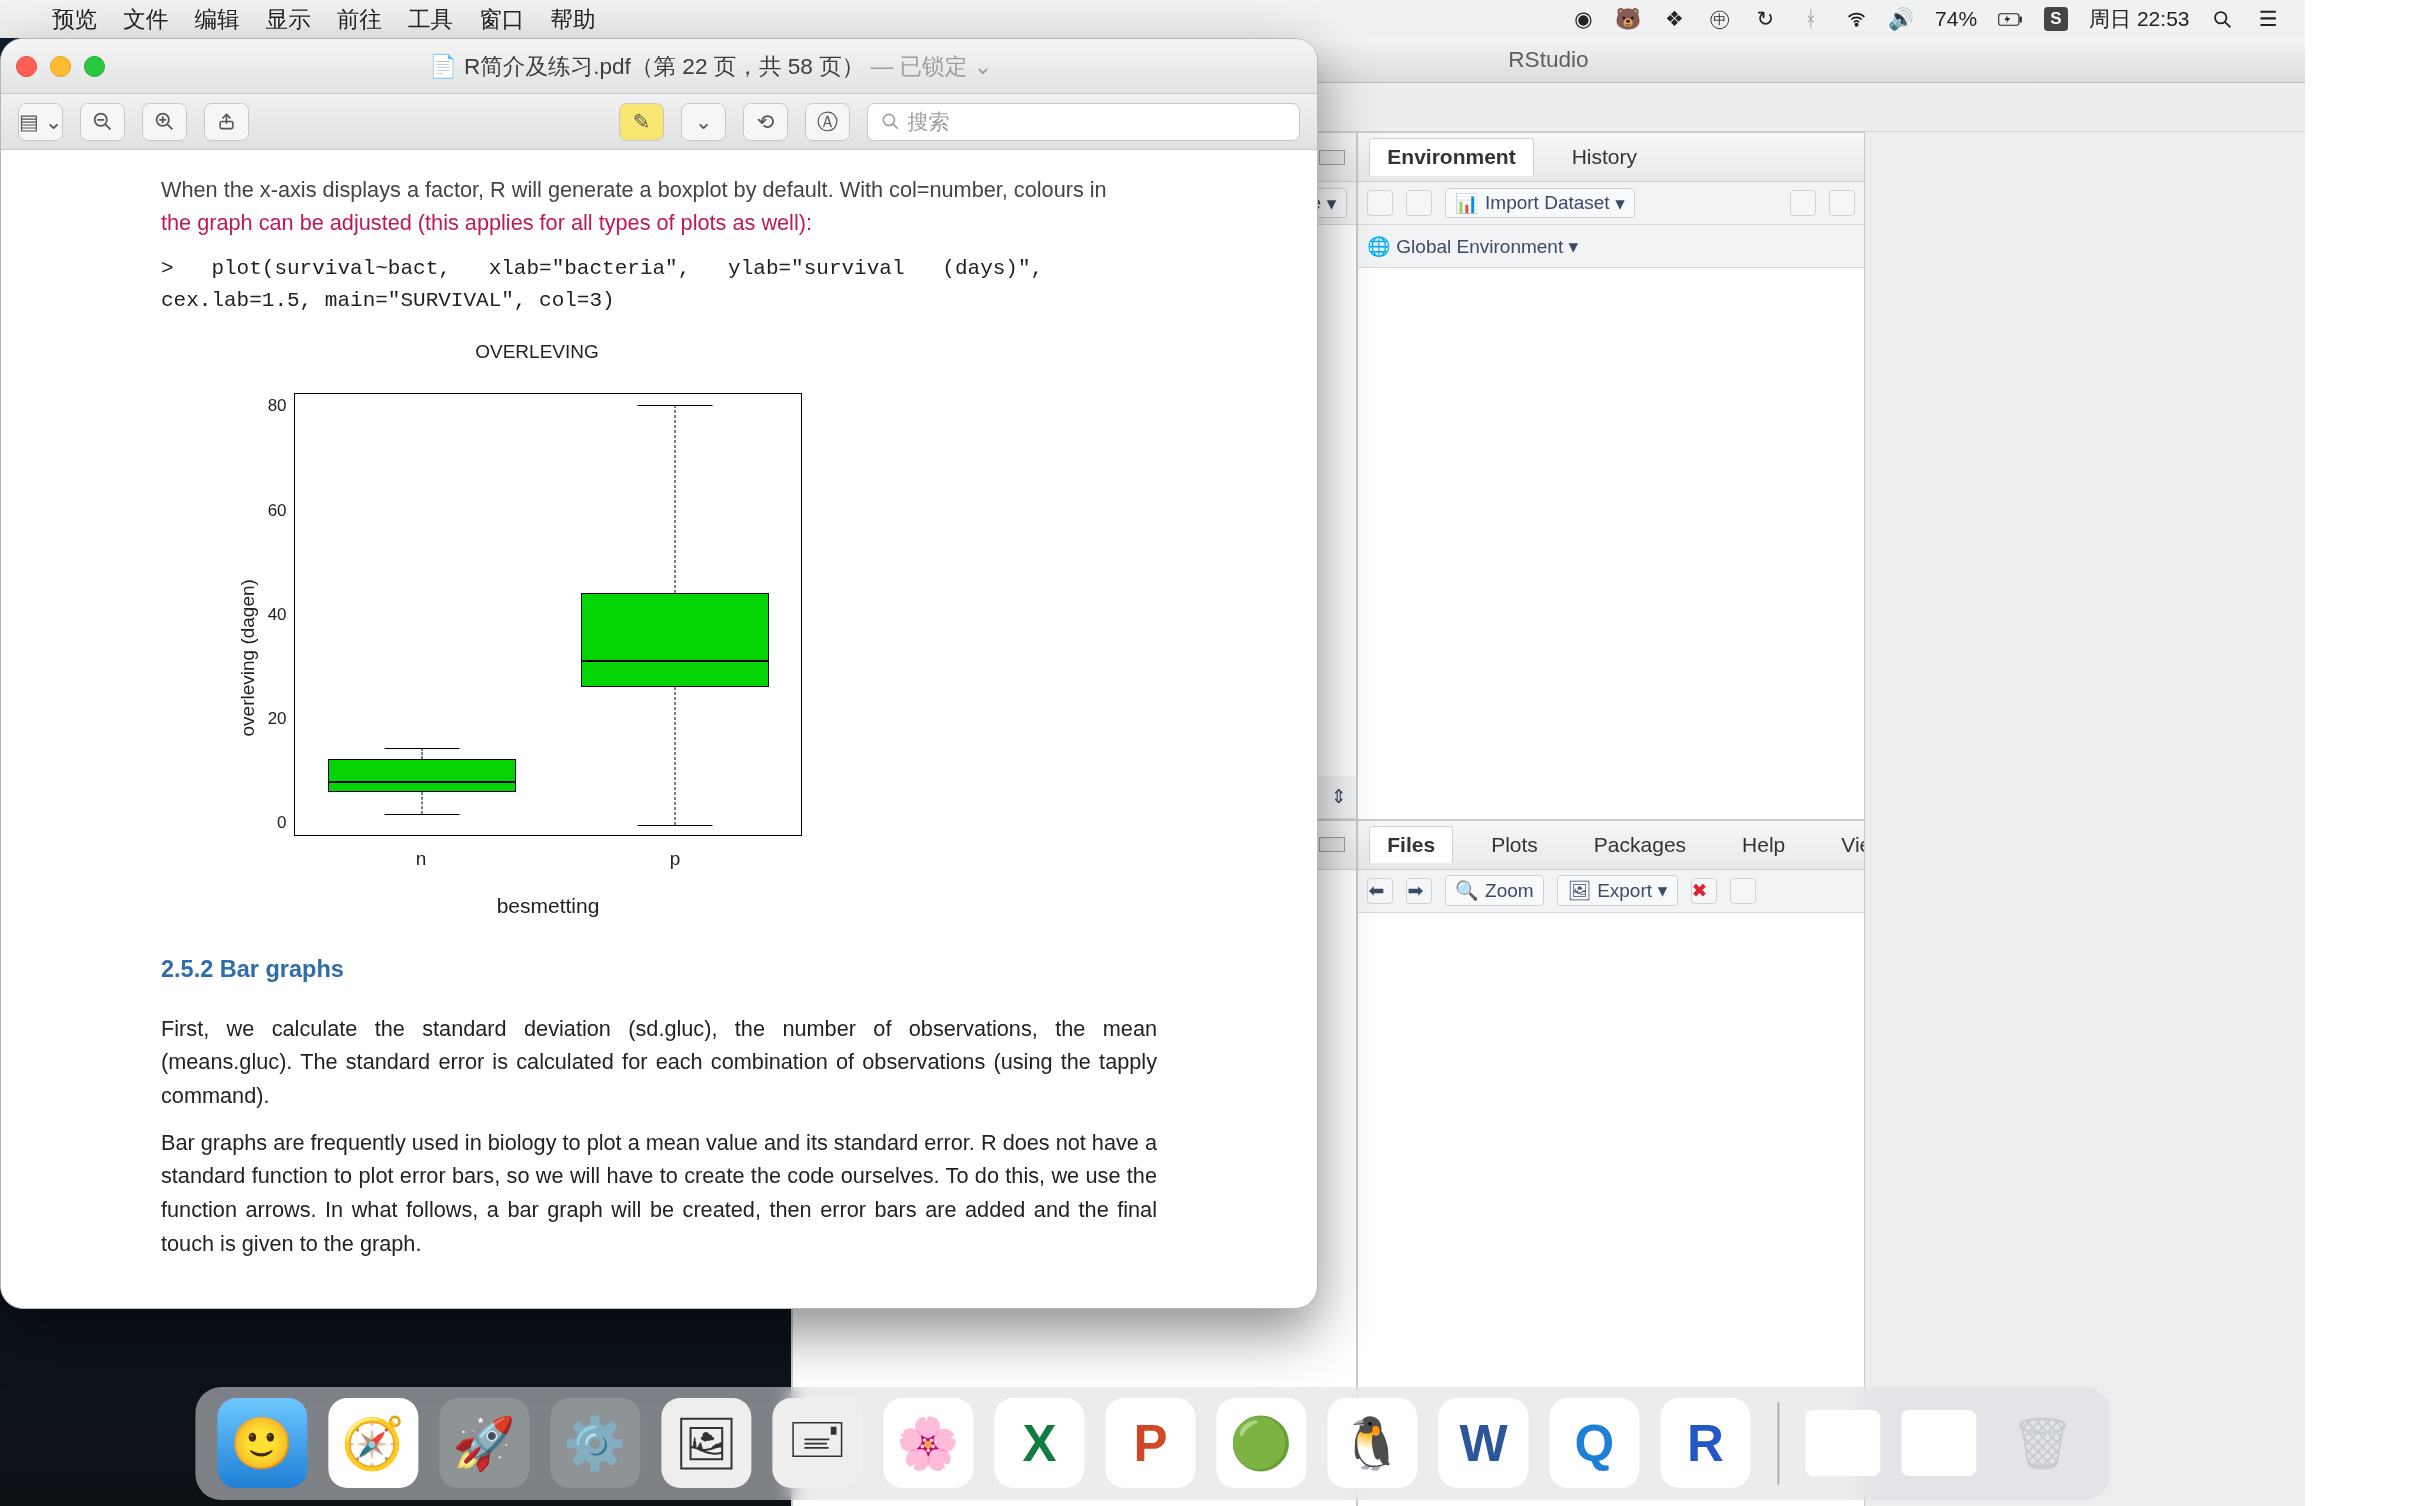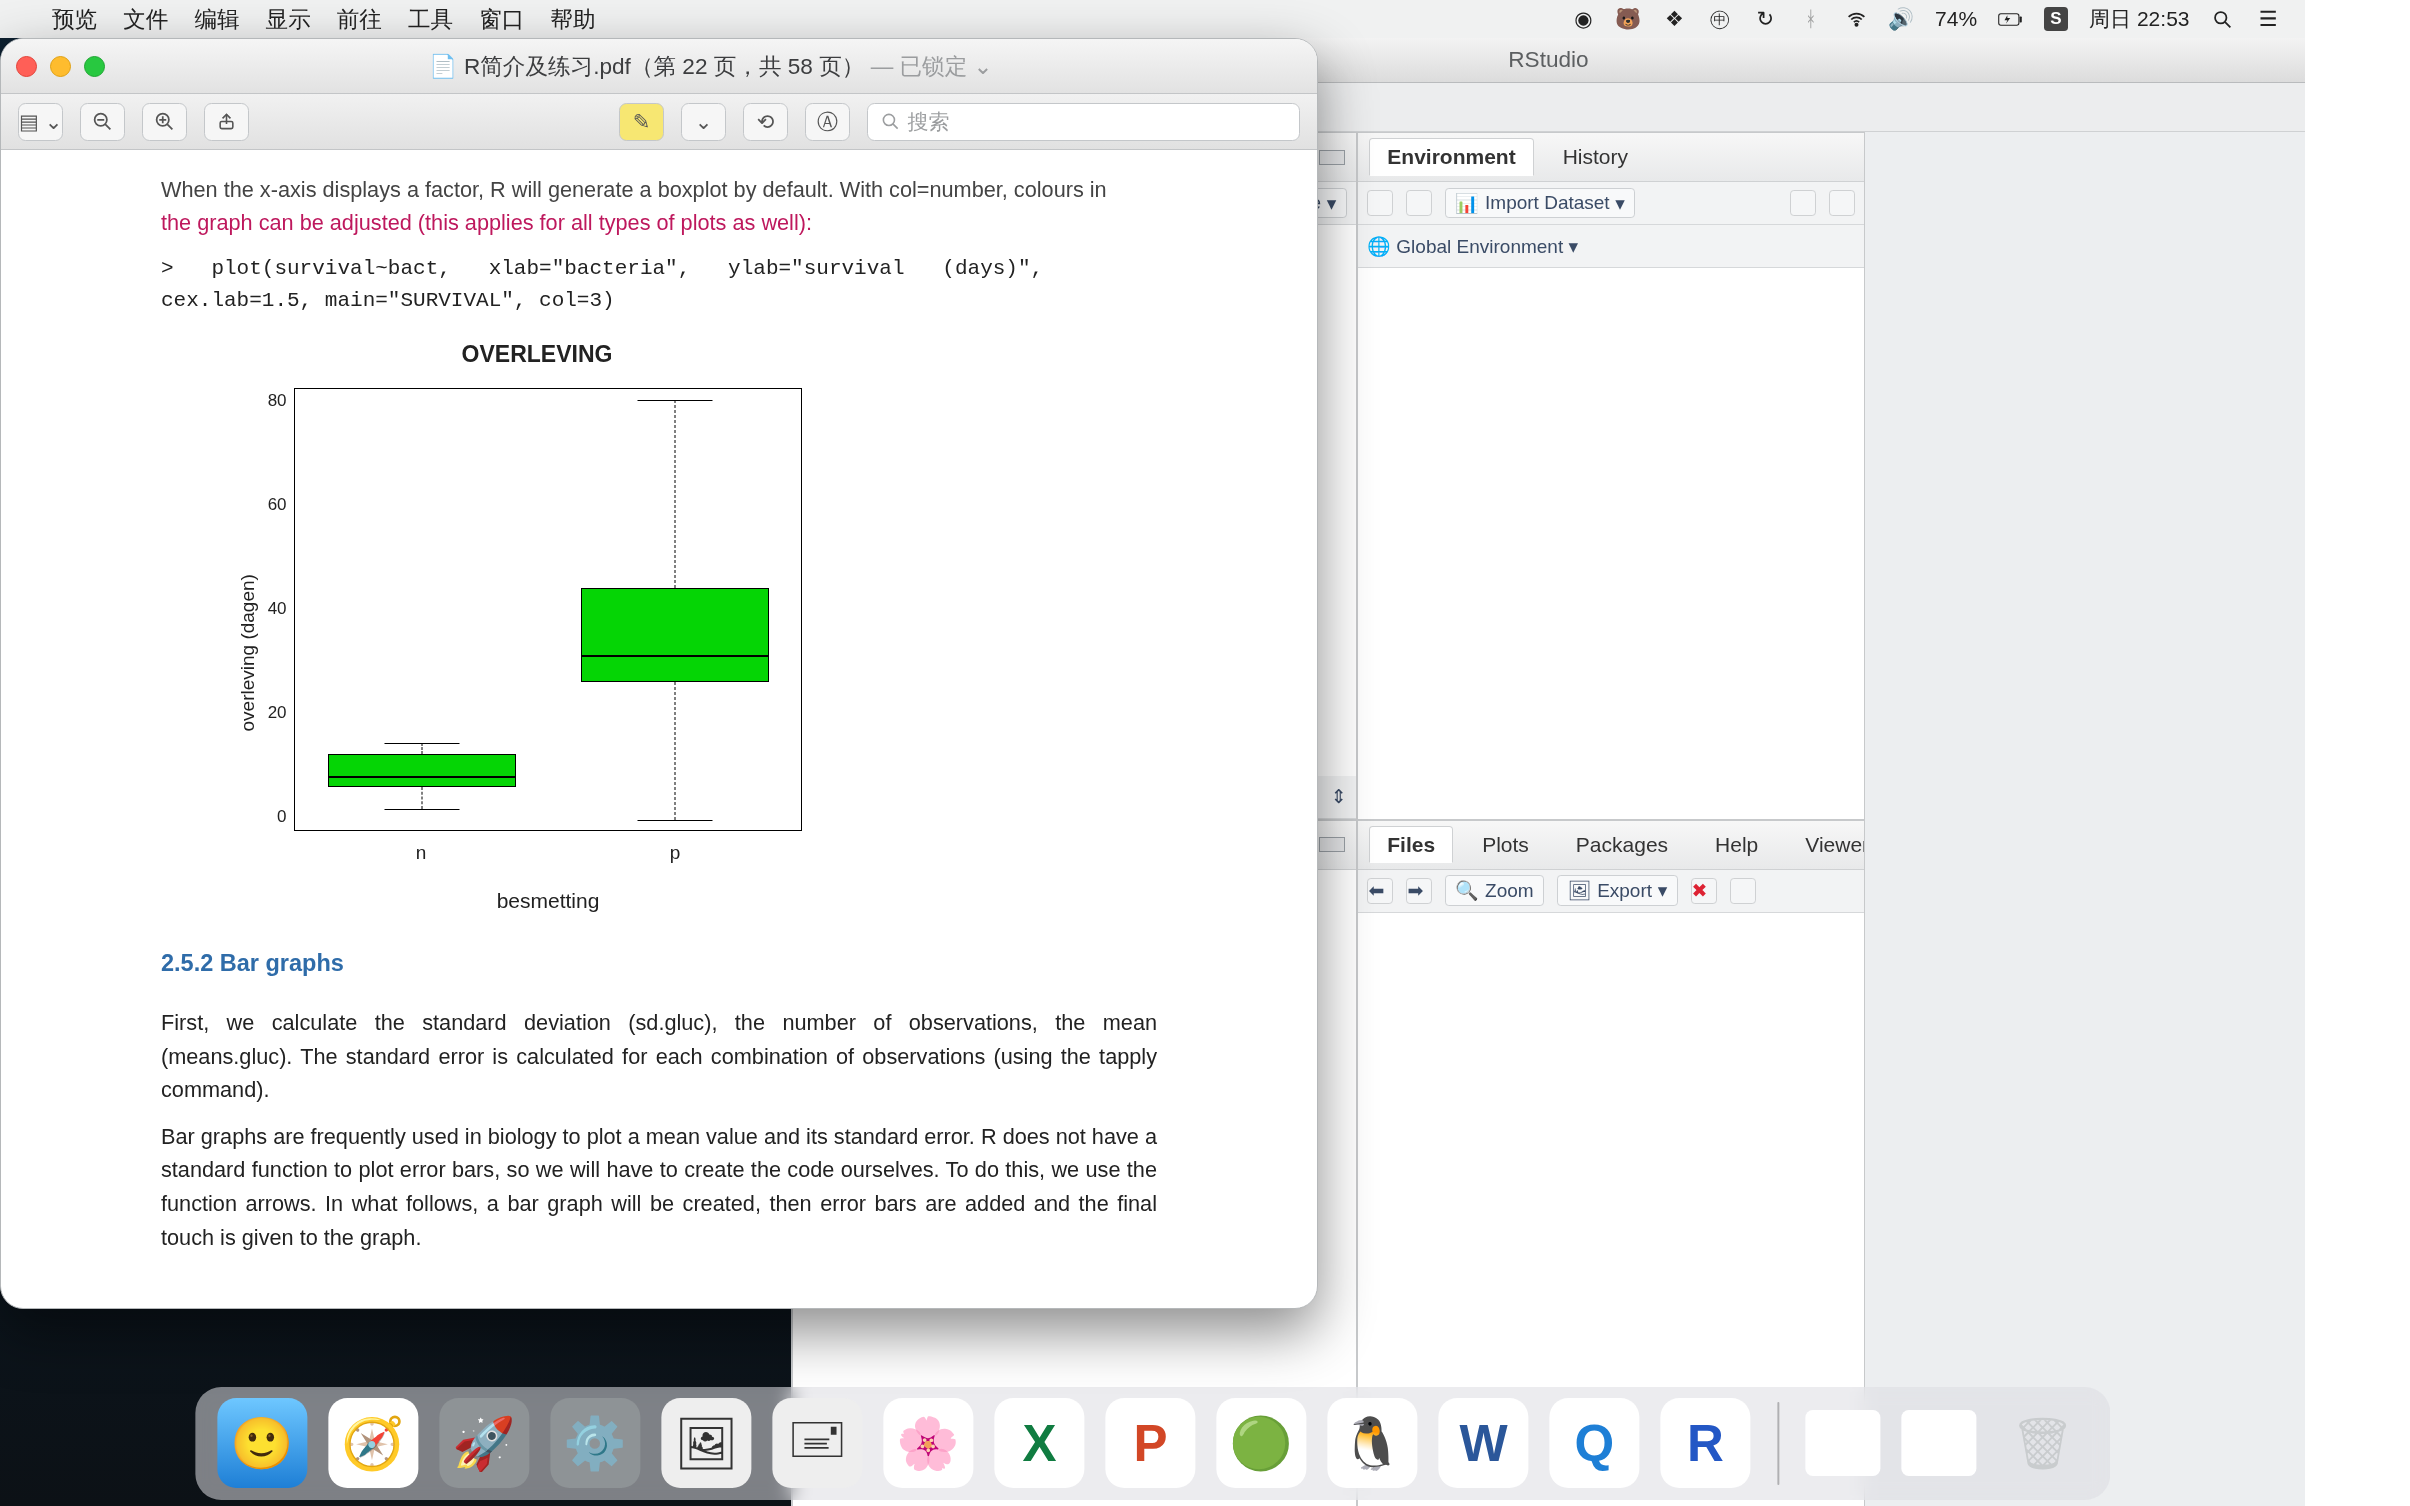--- a/index.html
+++ b/index.html
@@ -20,21 +20,21 @@
 .dock-item{width:90px;height:90px;border-radius:19px;display:flex;align-items:center;justify-content:center;font-size:51px;color:#fff;}
 .dock-sep{width:1.9px;height:83px;background:rgba(0,0,0,.25);margin:0 5.6px;border-radius:0.9px;}
 
 
 #rstudio{position:absolute;top:38px;left:791px;right:0;bottom:0;background:#eceef0;border-left:0.9px solid #c9cccf;}
 #rs-titlebar{height:45px;display:flex;align-items:center;justify-content:center;background:linear-gradient(#f3f3f3,#dcdcdc);border-bottom:0.9px solid #b9bbbd;color:#5c5f61;font-size:22.6px;}
 #rs-toolbar{height:49px;background:#ecedee;border-bottom:0.9px solid #cfd1d3;}
 #rs-body{position:absolute;top:94px;bottom:0;left:0;right:0;display:grid;grid-template-columns:565px 508px;grid-template-rows:1fr 1fr;gap:0;}
 
 .pane{background:#fff;border:0.9px solid #c7c9cb;display:flex;flex-direction:column;overflow:hidden;font-family:Menlo,Consolas,monospace;font-size:21px;color:#222;}
-.pane-tabs{height:49px;background:linear-gradient(#f7f7f7,#e8e9ea);border-bottom:0.9px solid #cfd1d3;display:flex;align-items:center;gap:11px;padding:0 11.3px;font-family:-apple-system,Arial,sans-serif;font-size:21px;}
+.pane-tabs{height:49px;background:linear-gradient(#f7f7f7,#e8e9ea);border-bottom:0.9px solid #cfd1d3;display:flex;align-items:center;gap:20px;padding:0 11.3px;font-family:-apple-system,Arial,sans-serif;font-size:21px;}
 .tab{padding:5.6px 17px;border:0.9px solid transparent;border-radius:3.8px 3.8px 0 0;color:#333;}
 .tab.active{background:#fff;border-color:#cfd1d3;border-bottom-color:#fff;font-weight:600;}
 .pane-toolbar{height:43px;background:#f2f3f4;border-bottom:0.9px solid #d6d8da;display:flex;align-items:center;gap:13px;padding:0 9.4px;font-family:-apple-system,Arial,sans-serif;font-size:19px;color:#3a4b66;}
 .pane-body{flex:1;padding:9.4px 13px;overflow:hidden;white-space:pre;line-height:1.6;}
 .minmax{margin-left:auto;display:flex;gap:5.6px;}
 .minmax span{width:26px;height:15px;border:0.9px solid #9aa0a6;background:#e5e6e8;}
 
 .btn{display:flex;align-items:center;gap:5.6px;padding:2.8px 9.4px;border:0.9px solid #cdd0d3;border-radius:3.8px;background:#f8f9fa;}
 .token-str{color:#07930b;}
 
@@ -52,21 +52,21 @@
 .pv-search{flex:0 0 433px;height:38px;border:0.9px solid #c4c7ca;border-radius:7.5px;background:#fff;display:flex;align-items:center;padding:0 13px;color:#9c9ea0;font-size:21px;margin-left:auto;}
 .pv-search svg{margin-right:7.5px;}
 
 #pv-content{position:absolute;top:111px;bottom:0;left:0;right:0;overflow:auto;padding:22.6px 160px 56px 160px;font-size:21.7px;color:#222;line-height:1.55;}
 .doc-code{font-family:"Courier New",monospace;font-size:21px;white-space:pre-wrap;margin:13px 0 19px 0;}
 .doc-h3{color:#2f6ca9;font-weight:700;font-size:23.5px;margin:28px 0 24.5px 0;}
 .doc-p{text-align:justify;margin:13px 0;}
 
 
 .plotwrap{margin:19px 0 9.4px 66px;}
-.plot-title{font-weight:700;font-size:23px;text-align:center;width:508px;margin-left:56px;margin-bottom:15px;}
+.plot-title{font-weight:400;font-size:19px;text-align:center;width:508px;margin-left:56px;margin-bottom:27px;}
 .plot{display:flex;}
 .yaxis-label{writing-mode:vertical-rl;transform:rotate(180deg);font-size:19px;text-align:center;padding:0 5.6px;}
 .yaxis-ticks{display:flex;flex-direction:column;justify-content:space-between;height:443px;font-size:17px;text-align:right;padding-right:7.5px;}
 .chart-box{width:508px;height:443px;border:1.9px solid #000;position:relative;background:#fff;}
 .cat{position:absolute;bottom:0;width:50%;}
 .cat .whisker-top,.cat .whisker-bot{position:absolute;left:50%;width:75px;transform:translateX(-50%);border-top:1.9px solid #000;}
 .cat .stem{position:absolute;left:50%;width:0;border-left:1.9px dashed #000;transform:translateX(-50%);}
 .cat .box{position:absolute;left:50%;transform:translateX(-50%);width:188px;border:1.9px solid #000;background:#05d505;}
 .cat .median{position:absolute;left:50%;transform:translateX(-50%);width:188px;border-top:2.8px solid #000;}
 .xaxis-ticks{display:flex;width:508px;margin-left:0;}

